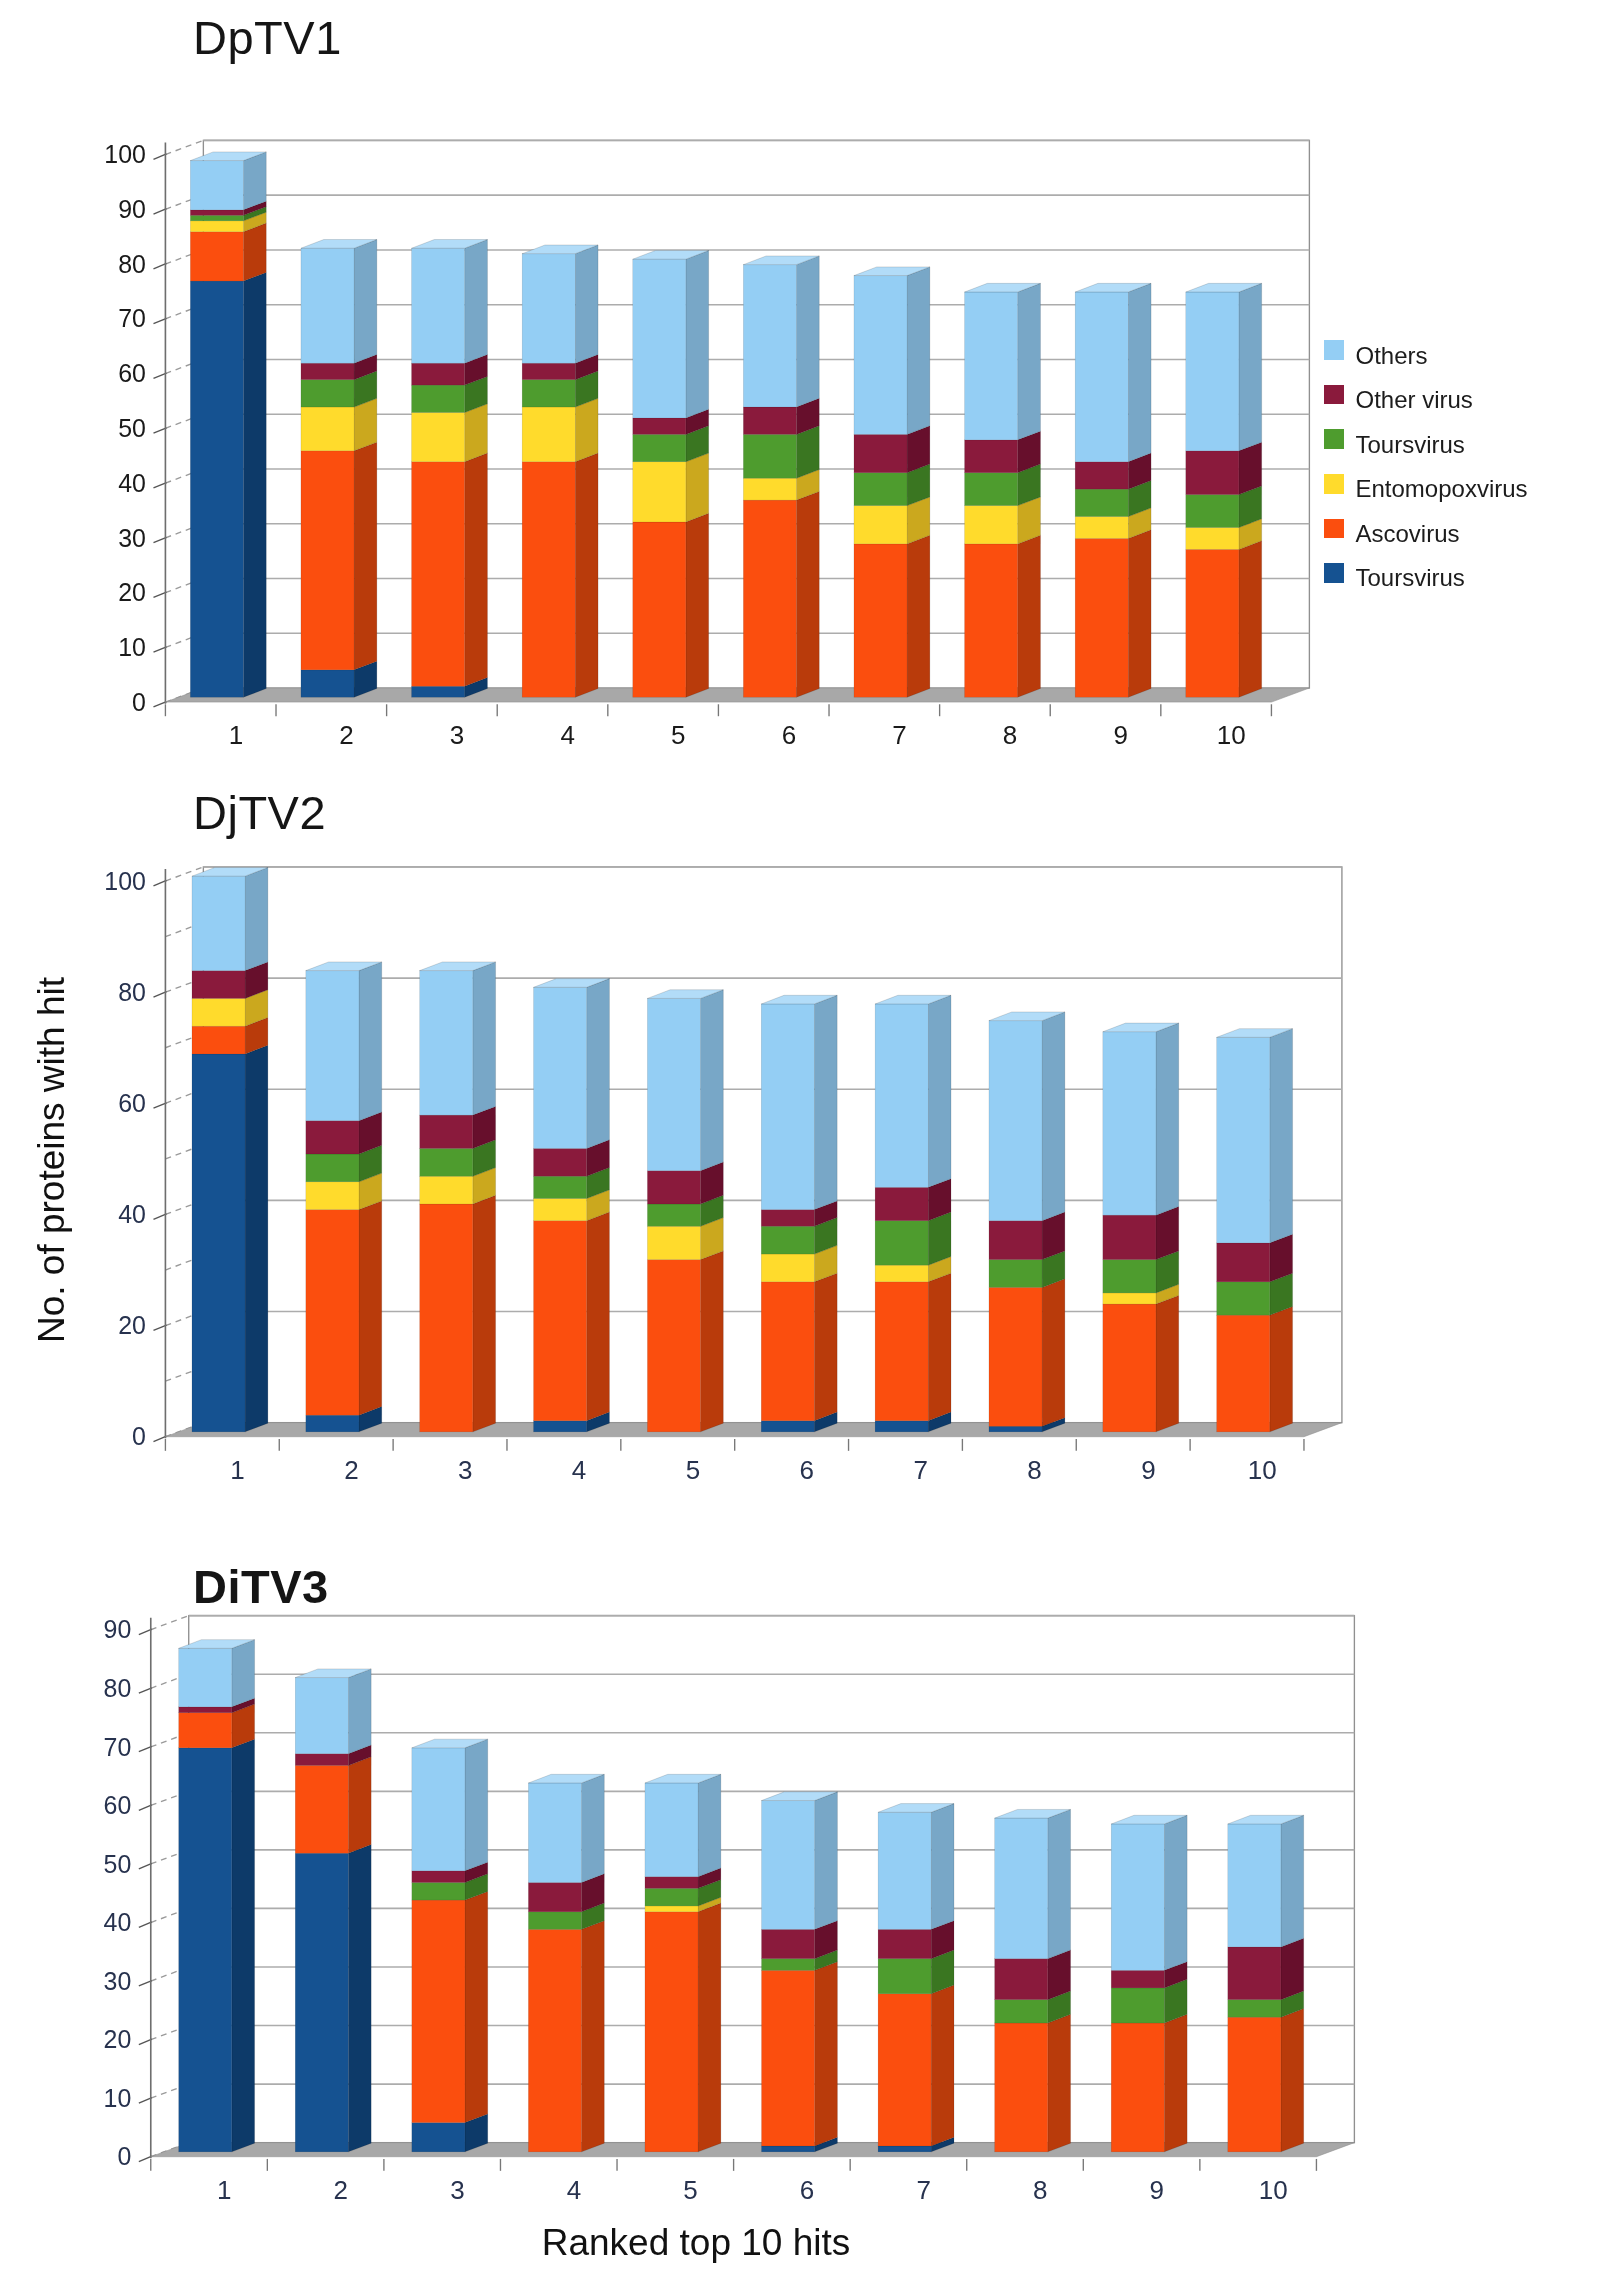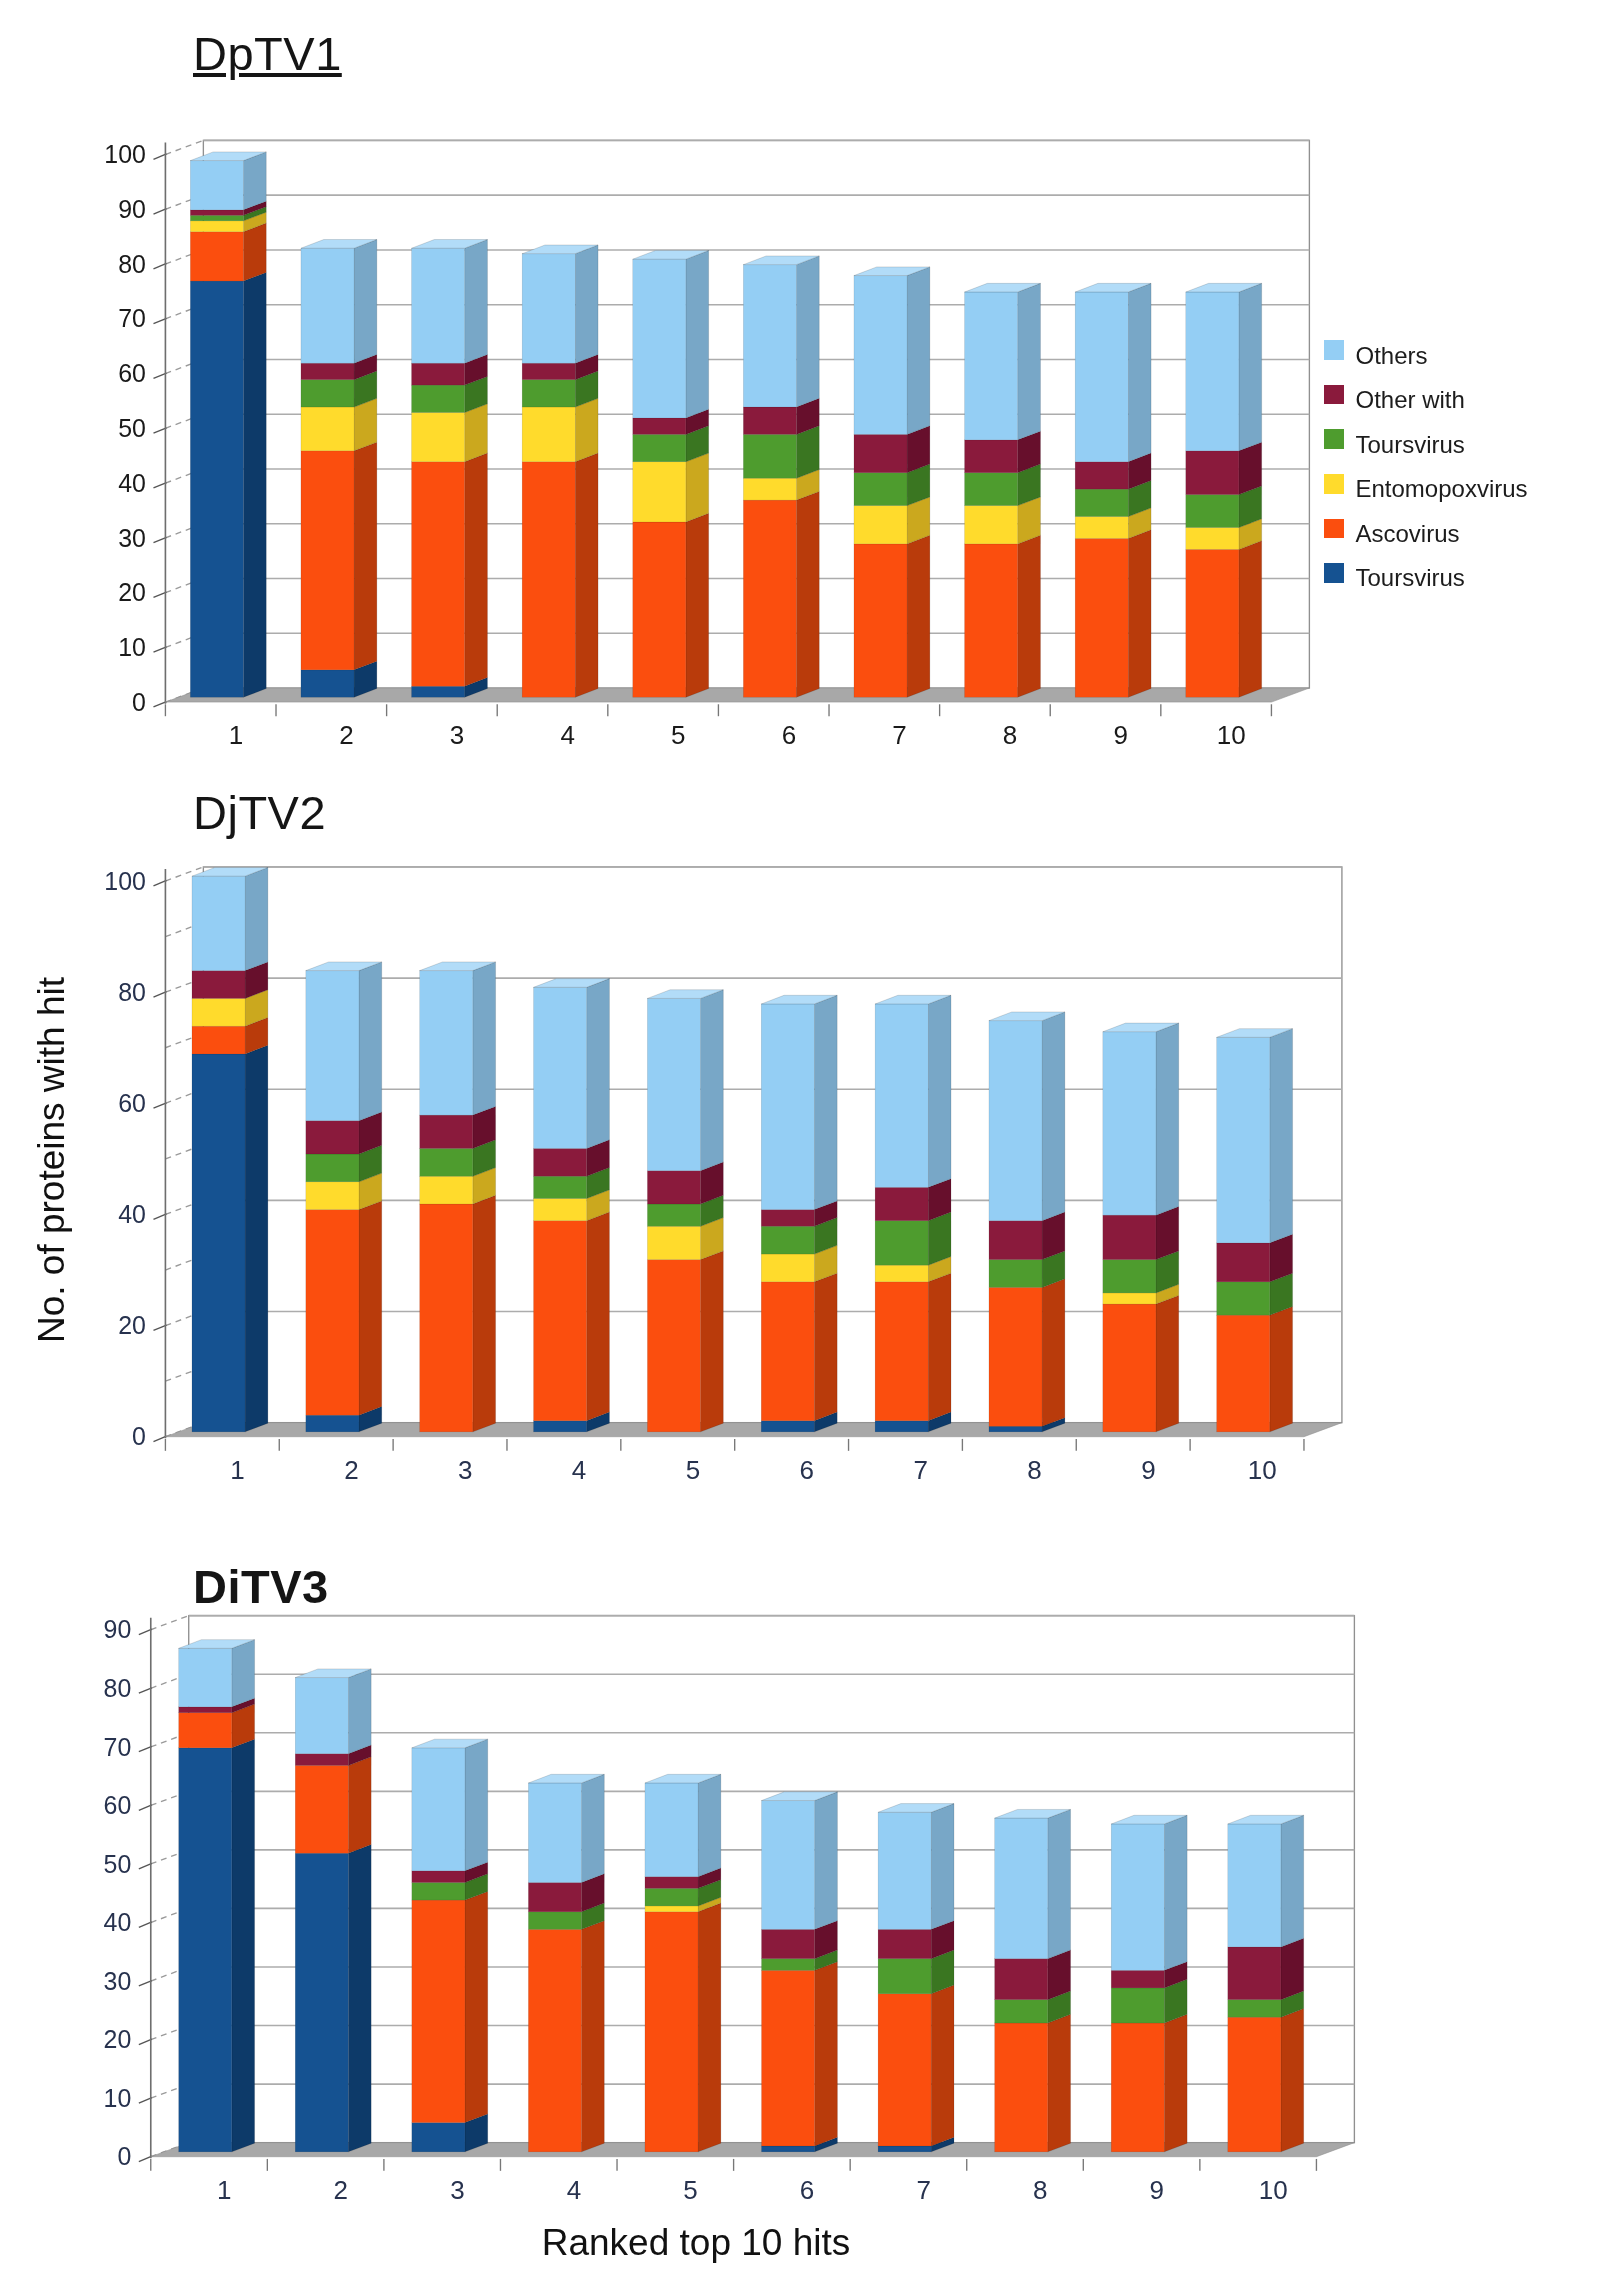--- a/index.html
+++ b/index.html
@@ -5,21 +5,21 @@
   html,body{margin:0;padding:0;}
   body{
     width:1606px;height:2295px;position:relative;background:#ffffff;
     font-family:"Liberation Sans", sans-serif;
   }
   #figure{position:absolute;inset:0;width:1606px;height:2295px;}
   #plots-svg{position:absolute;left:0;top:0;}
   .chart-title{
     position:absolute;left:193px;font-size:47px;color:#151515;letter-spacing:0.5px;
   }
-  #title-0{top:26px;text-decoration:underline;}
+  #title-0{top:10px;}
   #title-1{top:785px;}
   #title-2{top:1559px;font-weight:bold;}
   .axis-title{position:absolute;color:#111;white-space:nowrap;}
   #y-axis-title{
     left:52px;top:1160px;font-size:37px;
     transform:translate(-50%,-50%) rotate(-90deg);
   }
   #x-axis-title{
     left:696px;top:2222px;font-size:37px;transform:translateX(-50%);
   }
@@ -554,21 +554,21 @@
   <div class="axis-title" id="y-axis-title">No. of proteins with hit</div>
   <div class="axis-title" id="x-axis-title">Ranked top 10 hits</div>
 
   <div id="legend">
       <div class="legend-item">
         <span class="legend-chip" style="background: rgb(148, 206, 244);"></span>
         <span class="legend-label">Others</span>
       </div>
       <div class="legend-item">
         <span class="legend-chip" style="background: rgb(138, 26, 60);"></span>
-        <span class="legend-label">Other with</span>
+        <span class="legend-label">Other virus</span>
       </div>
       <div class="legend-item">
         <span class="legend-chip" style="background: rgb(78, 156, 46);"></span>
         <span class="legend-label">Toursvirus</span>
       </div>
       <div class="legend-item">
         <span class="legend-chip" style="background: rgb(255, 219, 44);"></span>
         <span class="legend-label">Entomopoxvirus</span>
       </div>
       <div class="legend-item">

